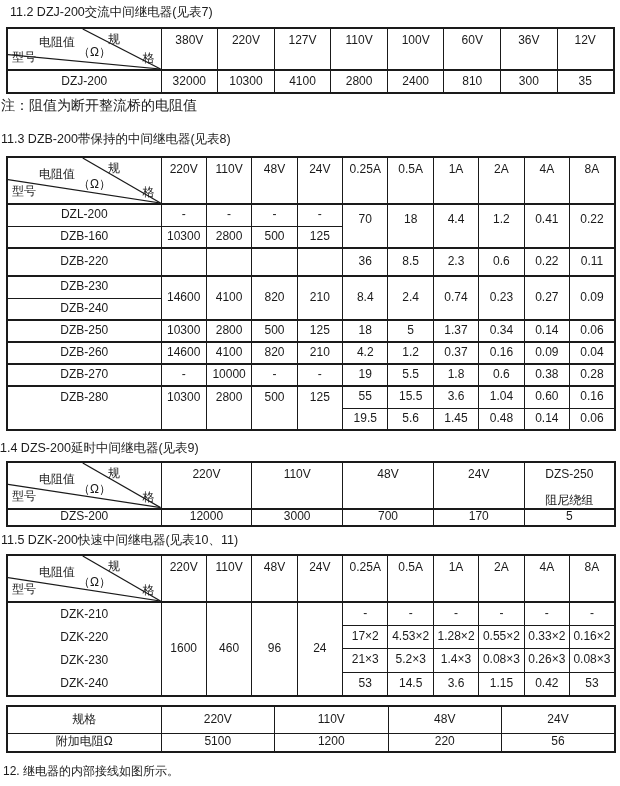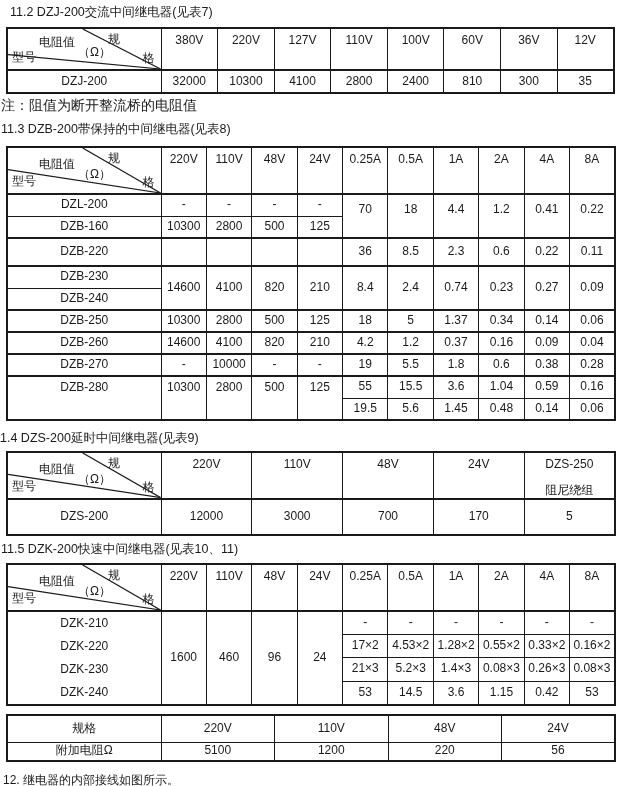--- a/index.html
+++ b/index.html
@@ -1,21 +1,21 @@
 <!DOCTYPE html>
 <html><head>
 <meta charset="utf-8">
 <style>
   html,body{margin:0;padding:0}
   body{width:620px;height:786px;overflow:hidden;background:#fff;color:#1a1a1a;
        font-family:"Liberation Sans","DejaVu Sans",sans-serif}
   .ttl{font-size:12.5px;line-height:15px;white-space:nowrap}
   #s112{margin:5px 0 7px 10px}
   #note7{font-size:14px;margin:4px 0 0 1px}
-  #s113{margin:9px 0 9px 1px}
+  #s113{margin:19px 0 9px 1px}
   #s114{margin:10px 0 5px -6px}
   #s115{margin:6px 0 6px 1px}
   #s12{font-size:12px;margin:11px 0 0 3px}
   table{border-collapse:collapse;table-layout:fixed;margin-left:6px;border:2px solid #1a1a1a}
   td{border:1px solid #1a1a1a;font-size:12px;text-align:center;vertical-align:middle;
      padding:0;overflow:hidden;line-height:1.15;white-space:nowrap}
   .hc{vertical-align:top;padding-top:5px;border-bottom-width:2px}
   .diag{position:relative;border-bottom-width:2px}
   tr.g>td{border-top-width:2px}
   .vb{vertical-align:bottom;padding-bottom:20px}
@@ -215,21 +215,21 @@
 <tr class="g" style="height:22px">
   <td class="vt" rowspan="2">DZB-280</td>
   <td class="vt" rowspan="2">10300</td>
   <td class="vt" rowspan="2">2800</td>
   <td class="vt" rowspan="2">500</td>
   <td class="vt" rowspan="2">125</td>
   <td>55</td>
   <td>15.5</td>
   <td>3.6</td>
   <td>1.04</td>
-  <td>0.59</td>
+  <td>0.60</td>
   <td>0.16</td>
 </tr>
 <tr style="height:22px">
   <td>19.5</td>
   <td>5.6</td>
   <td>1.45</td>
   <td>0.48</td>
   <td>0.14</td>
   <td>0.06</td>
 </tr>
@@ -262,21 +262,21 @@
   </td>
   <td class="hc">220V</td>
   <td class="hc">110V</td>
   <td class="hc">48V</td>
   <td class="hc">24V</td>
   <td class="hc">
     <div>DZS-250</div>
     <div class="h2">阻尼绕组</div>
   </td>
 </tr>
-<tr style="height:36px">
+<tr style="height:17px">
   <td>DZS-200</td>
   <td>12000</td>
   <td>3000</td>
   <td>700</td>
   <td>170</td>
   <td>5</td>
 </tr>
 </tbody>
   </table>
 

